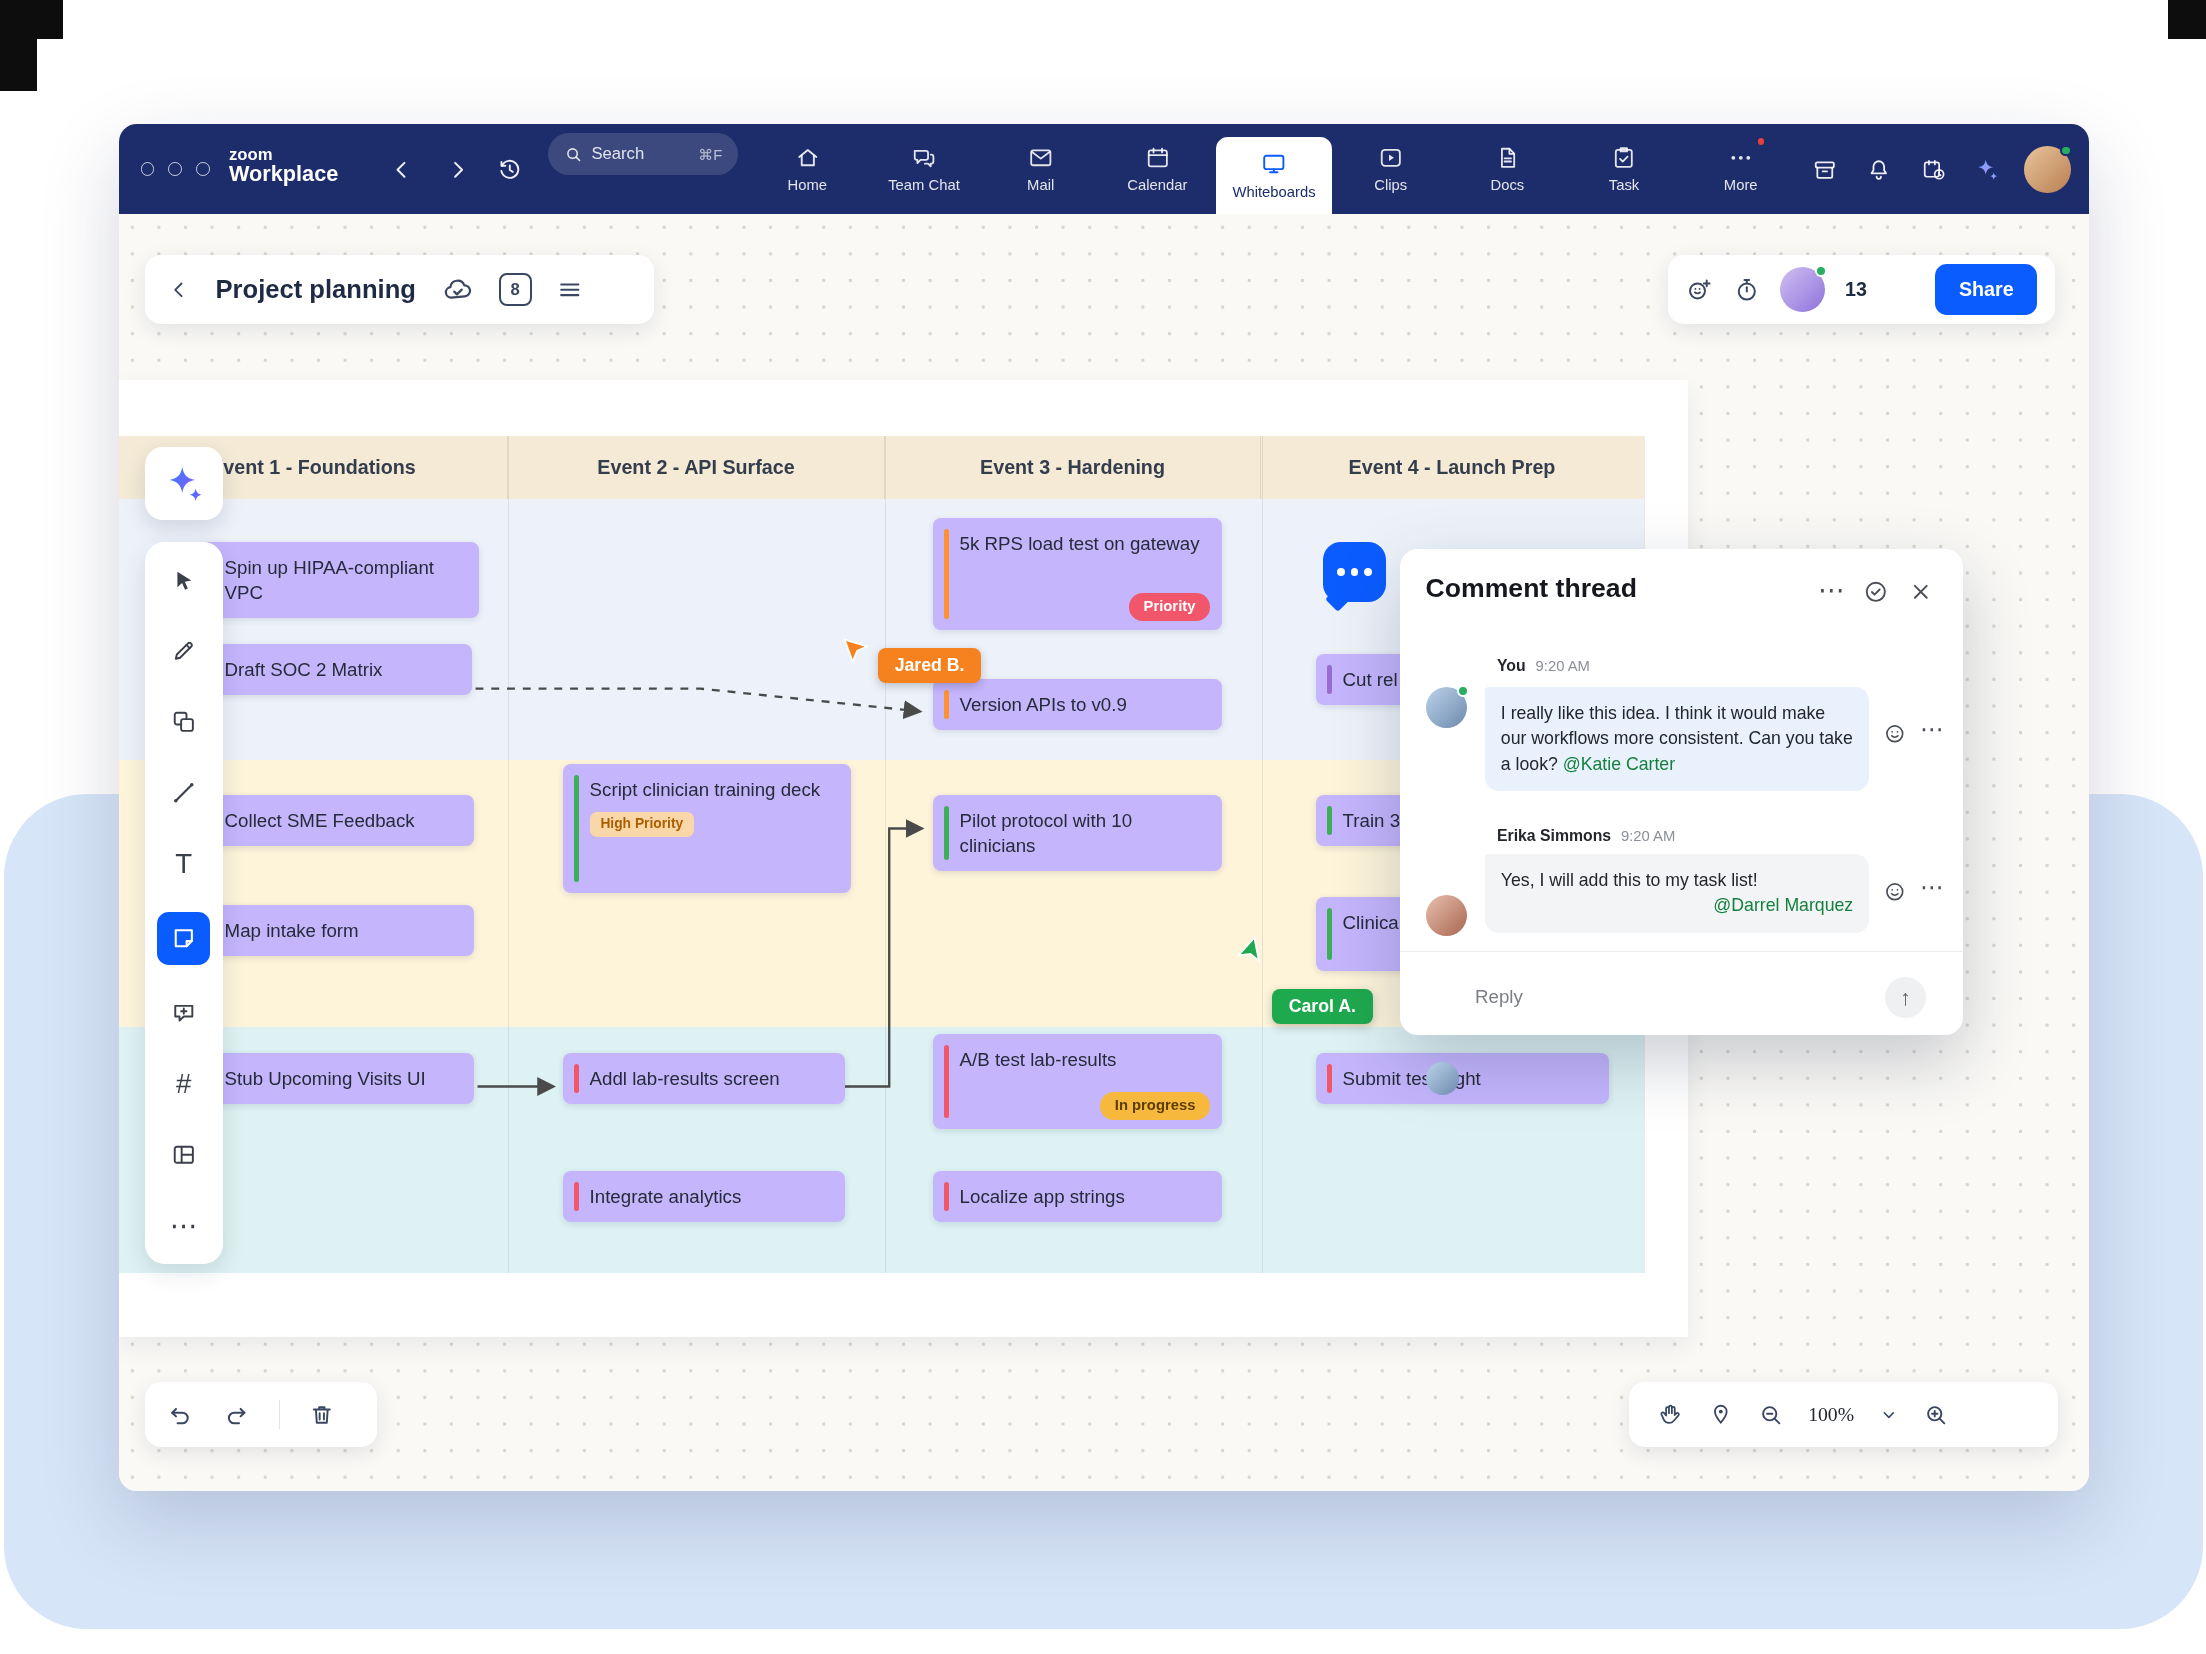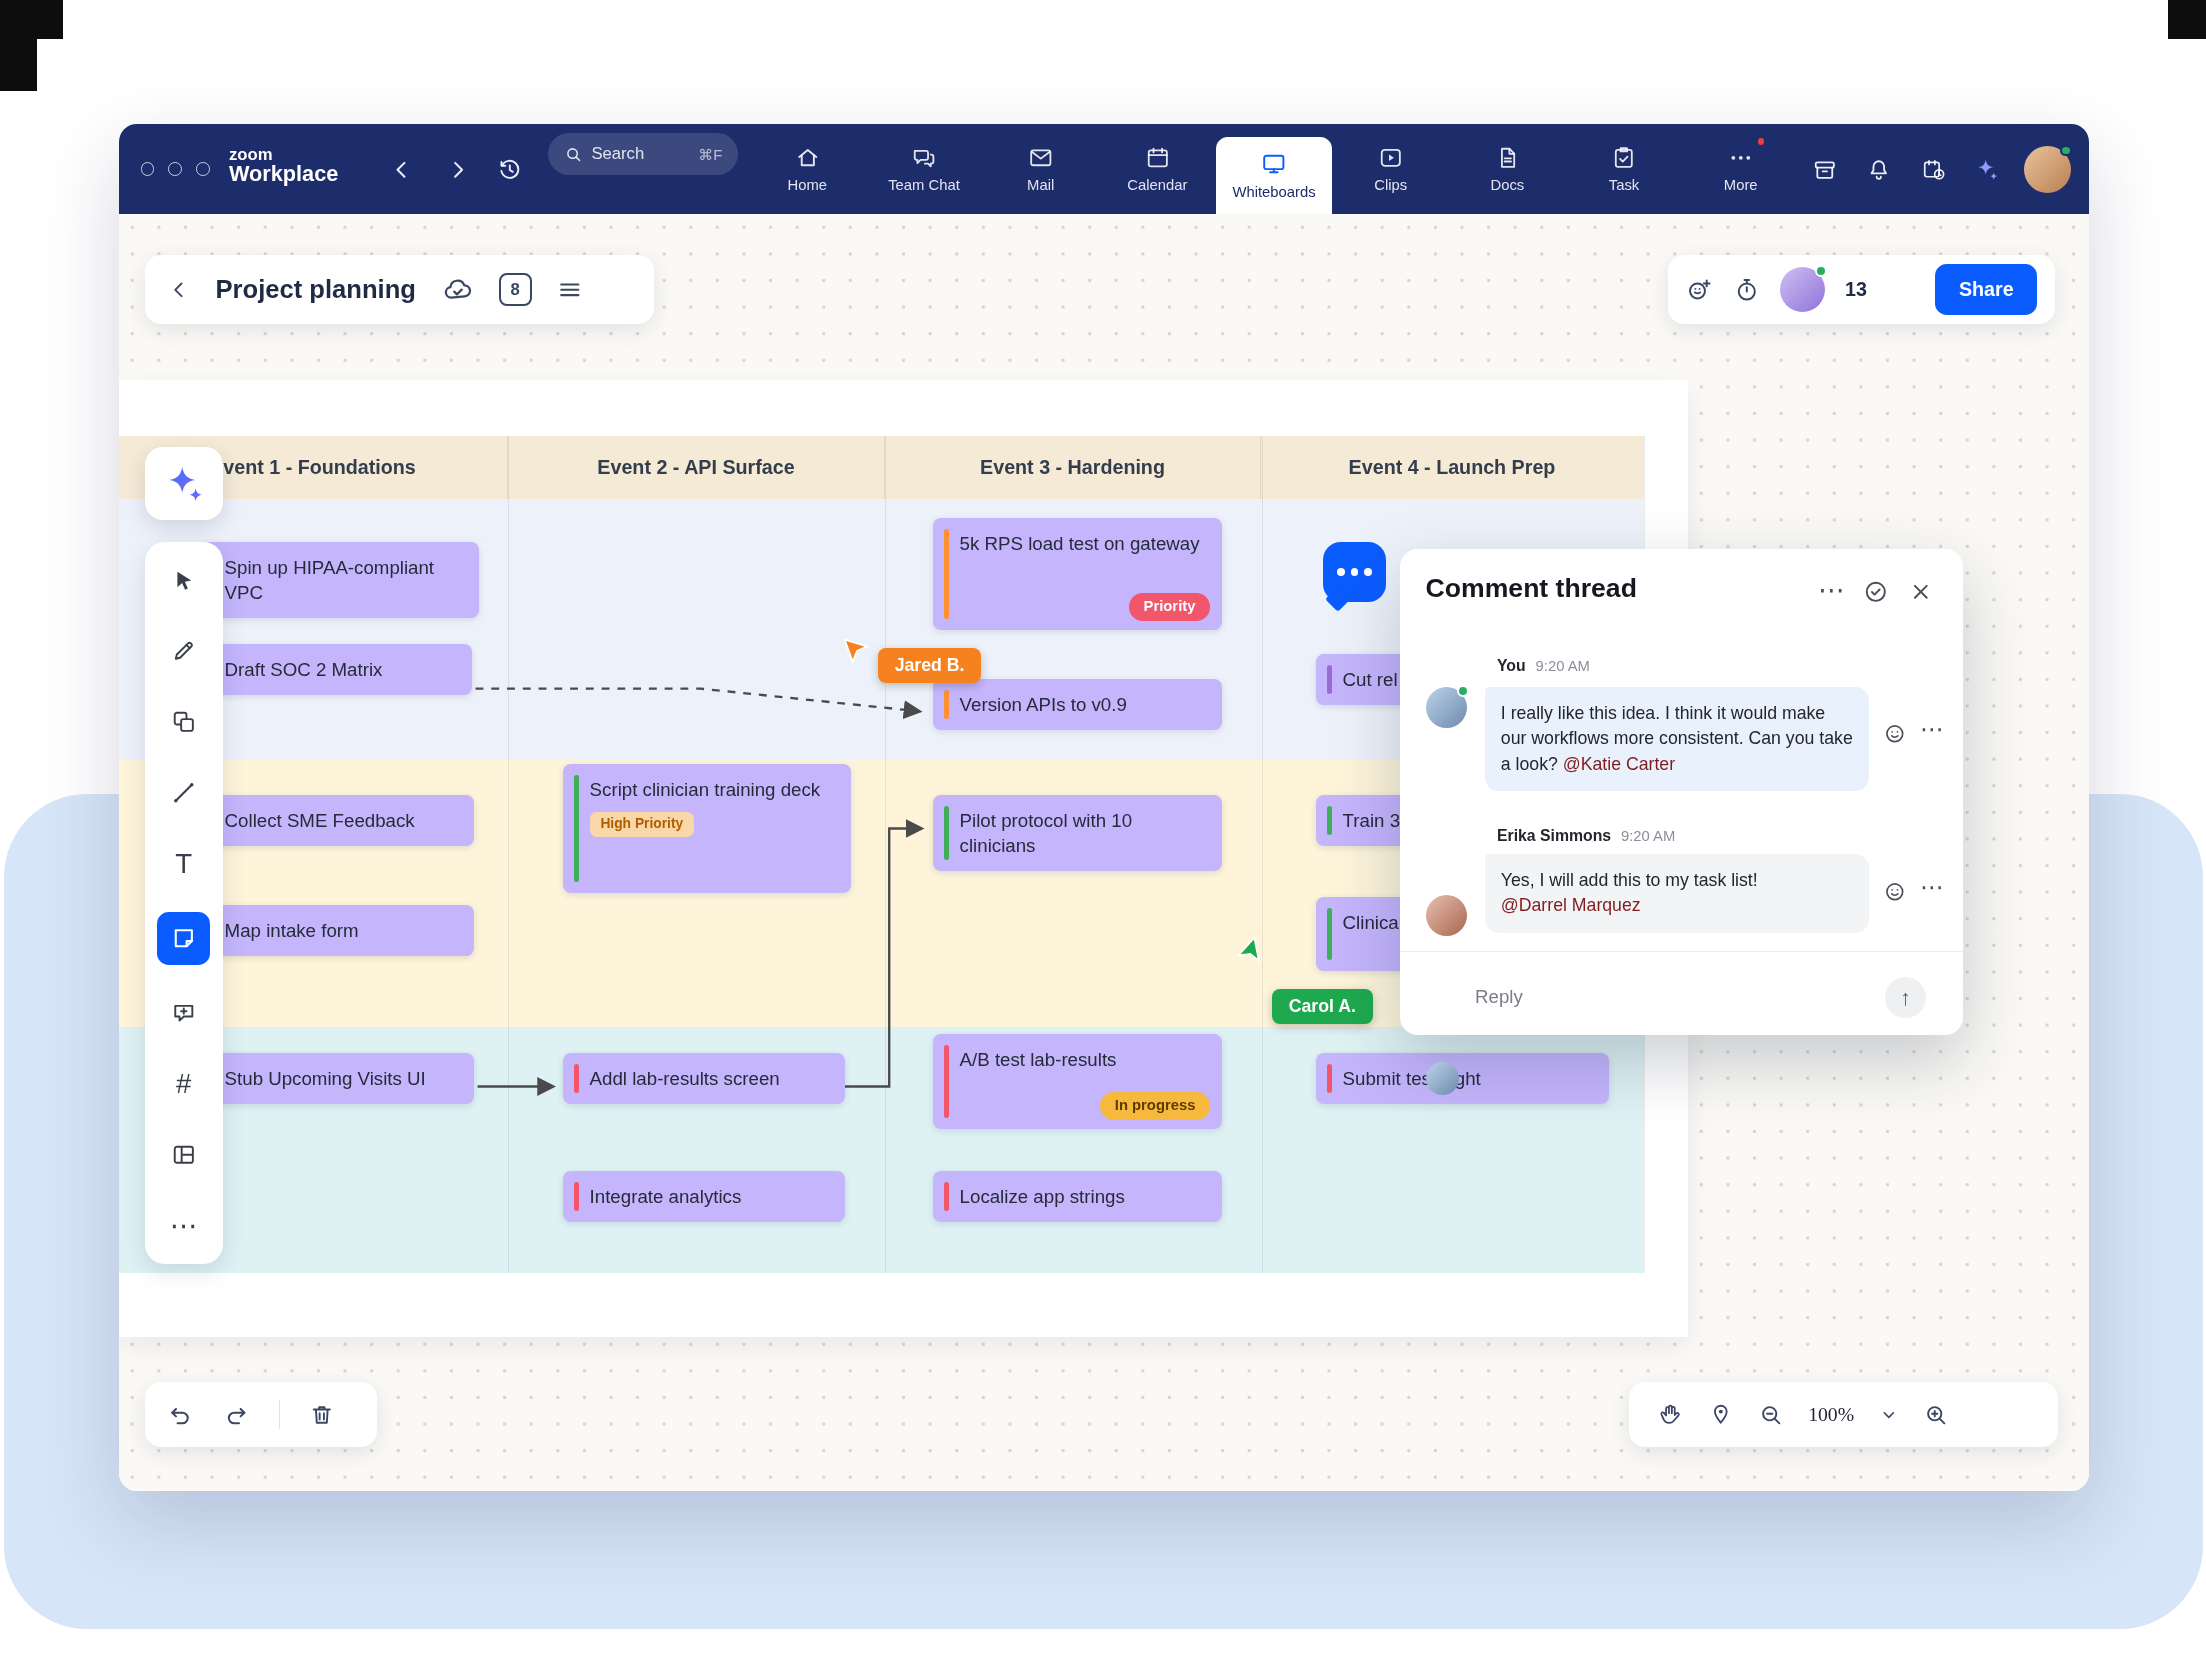--- a/index.html
+++ b/index.html
@@ -113,21 +113,21 @@
   .meta-name { font-size:15.8px; font-weight:700; color:#23262c; }
   .meta-time { font-size:14.8px; color:#8a8f98; margin-left:9.9px; font-weight:400; }
   .c-avatar { width:41px; height:41px; }
   .c-av1 { background:linear-gradient(135deg,#bcd3ea,#6d89ad); }
   .c-av2 { background:linear-gradient(135deg,#e8c0b0,#a8664e); }
   .c-av1 .presence { right:-2px; top:-2px; }
   .bubble { position:absolute; width:384px; border-radius:3.9px 13.8px 13.8px 13.8px; padding:13.8px 15.8px; font-size:17.7px; line-height:25.6px;
             color:#23262c; }
   .bubble-blue { background:#e9f1fc; }
   .bubble-grey { background:#f3f4f6; }
-  .mention { color:#7f1d1d; }
+  .mention { color:#15803d;text-align:right; }
   .panel-divider { left:0; top:402px; width:563px; height:1px; background:#ececec; }
   .reply-text { font-size:18.7px; color:#7a7f87; }
   .send-btn { left:485px; top:428px; width:41px; height:41px; border-radius:50%; background:#eef0f2; display:flex;
               align-items:center; justify-content:center; font-size:21.7px; color:#555a62; }
 
   
   .bl-toolbar { left:25.6px; top:1168px; width:232px; height:65px; padding:0 23.6px; gap:29.6px; z-index:4; }
   .br-toolbar { left:1510px; top:1168px; width:429px; height:65px; padding:0 27.6px; gap:24.6px; z-index:4; }
   .tdiv { width:1px; height:29.6px; background:#e2e2e2; }
   .zoom-label { font-size:19.7px; color:#22262e; font-weight:400;font-family:Liberation Serif, serif; }

